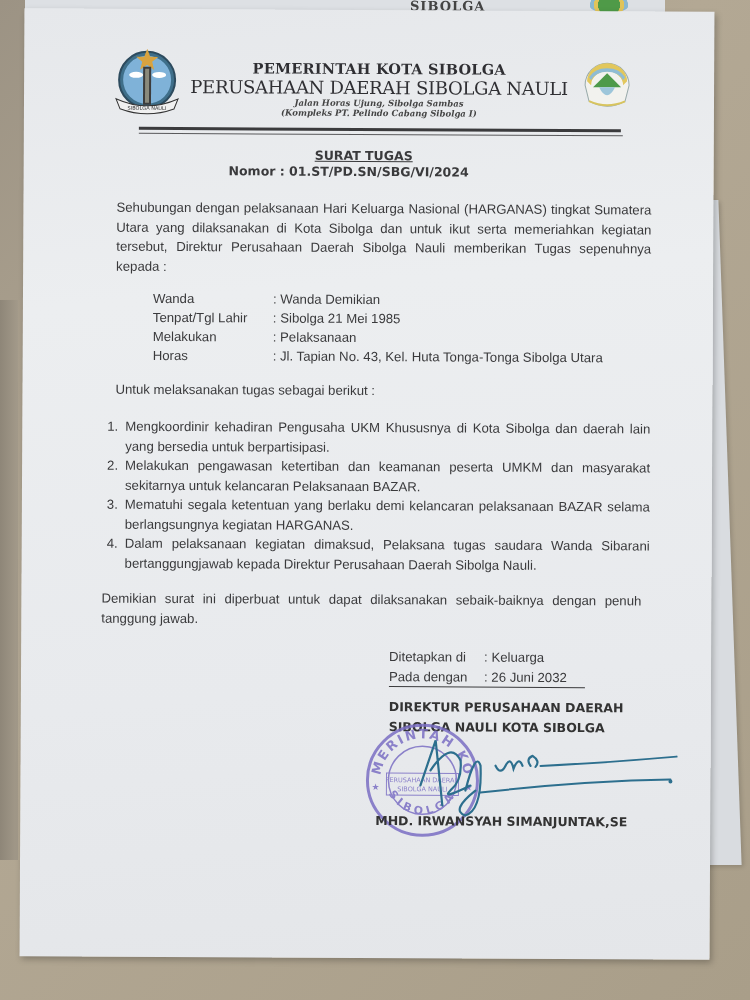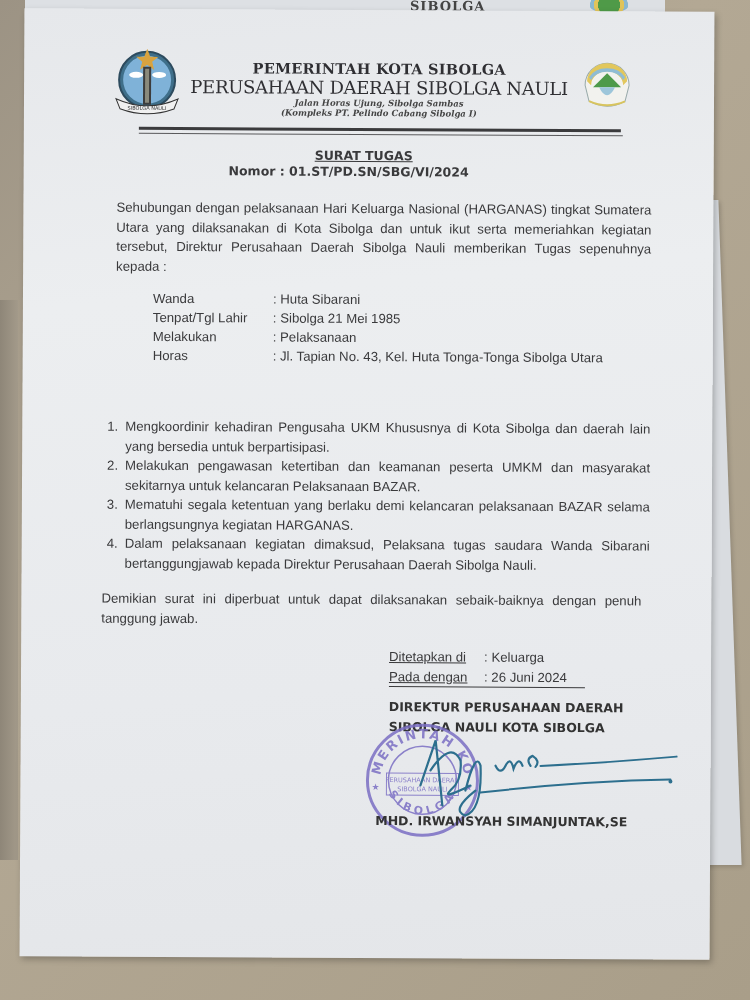--- a/index.html
+++ b/index.html
@@ -59,21 +59,21 @@
   .ident-value { }
   .intro2 { position:absolute; left:93px; top:371px; }
   .tasks { position:absolute; left:85px; top:408px; width:543px; }
   .task { display:flex; margin-bottom:0px; }
   .task-num { width:18px; flex:none; }
   .task-text { flex:1; text-align:justify; }
   .closing { position:absolute; left:80px; top:580px; width:540px; text-align:justify; }
 
   .sign { position:absolute; left:368px; top:637px; width:280px; }
   .sign-row { display:flex; height:20px; }
-  .sign-label { width:95px;text-decoration:underline; }
+  .sign-label { width:95px; }
   .sign-row.underline { border-bottom:1px solid #3a3a3c; width:196px; height:19px; }
   .director { font-family:"DejaVu Sans", sans-serif; font-weight:bold; font-size:12.5px; color:#333; margin-top:10px; line-height:20px; }
   .signer { position:absolute; left:355px; top:803px; font-family:"DejaVu Sans", sans-serif; font-weight:bold; font-size:12.5px; color:#333; }
   .stamp { position:absolute; left:342px; top:708px; width:120px; height:120px; opacity:0.85; }
   .signature { position:absolute; left:360px; top:700px; width:300px; height:120px; }
 </style>
 </head>
 <body>
 
 <div class="back-sheet">
@@ -122,36 +122,37 @@
   <div class="title-block">
     <div class="title">SURAT TUGAS</div>
     <div class="nomor">Nomor : 01.ST/PD.SN/SBG/VI/2024</div>
   </div>
 
   <div class="body-text para1">Sehubungan dengan pelaksanaan Hari Keluarga Nasional (HARGANAS) tingkat Sumatera Utara yang dilaksanakan di Kota Sibolga dan untuk ikut serta memeriahkan kegiatan tersebut, Direktur Perusahaan Daerah Sibolga Nauli memberikan Tugas sepenuhnya kepada :</div>
 
   <div class="body-text ident">
     <div class="ident-row">
       <span class="ident-label">Wanda</span>
-      <span class="ident-value">: Huta Sibarani</span>
+      <span class="ident-value">: Wanda Demikian</span>
     </div>
     <div class="ident-row">
       <span class="ident-label">Tenpat/Tgl Lahir</span>
       <span class="ident-value">: Sibolga 21 Mei 1985</span>
     </div>
     <div class="ident-row">
       <span class="ident-label">Melakukan</span>
       <span class="ident-value">: Pelaksanaan</span>
     </div>
     <div class="ident-row">
       <span class="ident-label">Horas</span>
       <span class="ident-value">: Jl. Tapian No. 43, Kel. Huta Tonga-Tonga Sibolga Utara</span>
     </div>
   </div>
 
+  <div class="body-text intro2">Untuk melaksanakan tugas sebagai berikut :</div>
 
   <div class="body-text tasks">
     <div class="task">
       <span class="task-num">1.</span>
       <span class="task-text">Mengkoordinir kehadiran Pengusaha UKM Khususnya di Kota Sibolga dan daerah lain yang bersedia untuk berpartisipasi.</span>
     </div>
     <div class="task">
       <span class="task-num">2.</span>
       <span class="task-text">Melakukan pengawasan ketertiban dan keamanan peserta UMKM dan masyarakat sekitarnya untuk kelancaran Pelaksanaan BAZAR.</span>
     </div>
@@ -167,21 +168,21 @@
 
   <div class="body-text closing">Demikian surat ini diperbuat untuk dapat dilaksanakan sebaik-baiknya dengan penuh tanggung jawab.</div>
 
   <div class="body-text sign">
     <div class="sign-row">
       <span class="sign-label">Ditetapkan di</span>
       <span>:  Keluarga</span>
     </div>
     <div class="sign-row underline">
       <span class="sign-label">Pada dengan</span>
-      <span>:  26  Juni 2024</span>
+      <span>:  26  Juni 2032</span>
     </div>
     <div class="director">
       <div>DIREKTUR PERUSAHAAN DAERAH</div>
       <div>SIBOLGA NAULI KOTA SIBOLGA</div>
     </div>
   </div>
 
   <svg class="stamp" viewBox="0 0 120 120">
     <defs>
       <path id="arcTop" d="M18 62 A42 42 0 0 1 102 62"></path>

